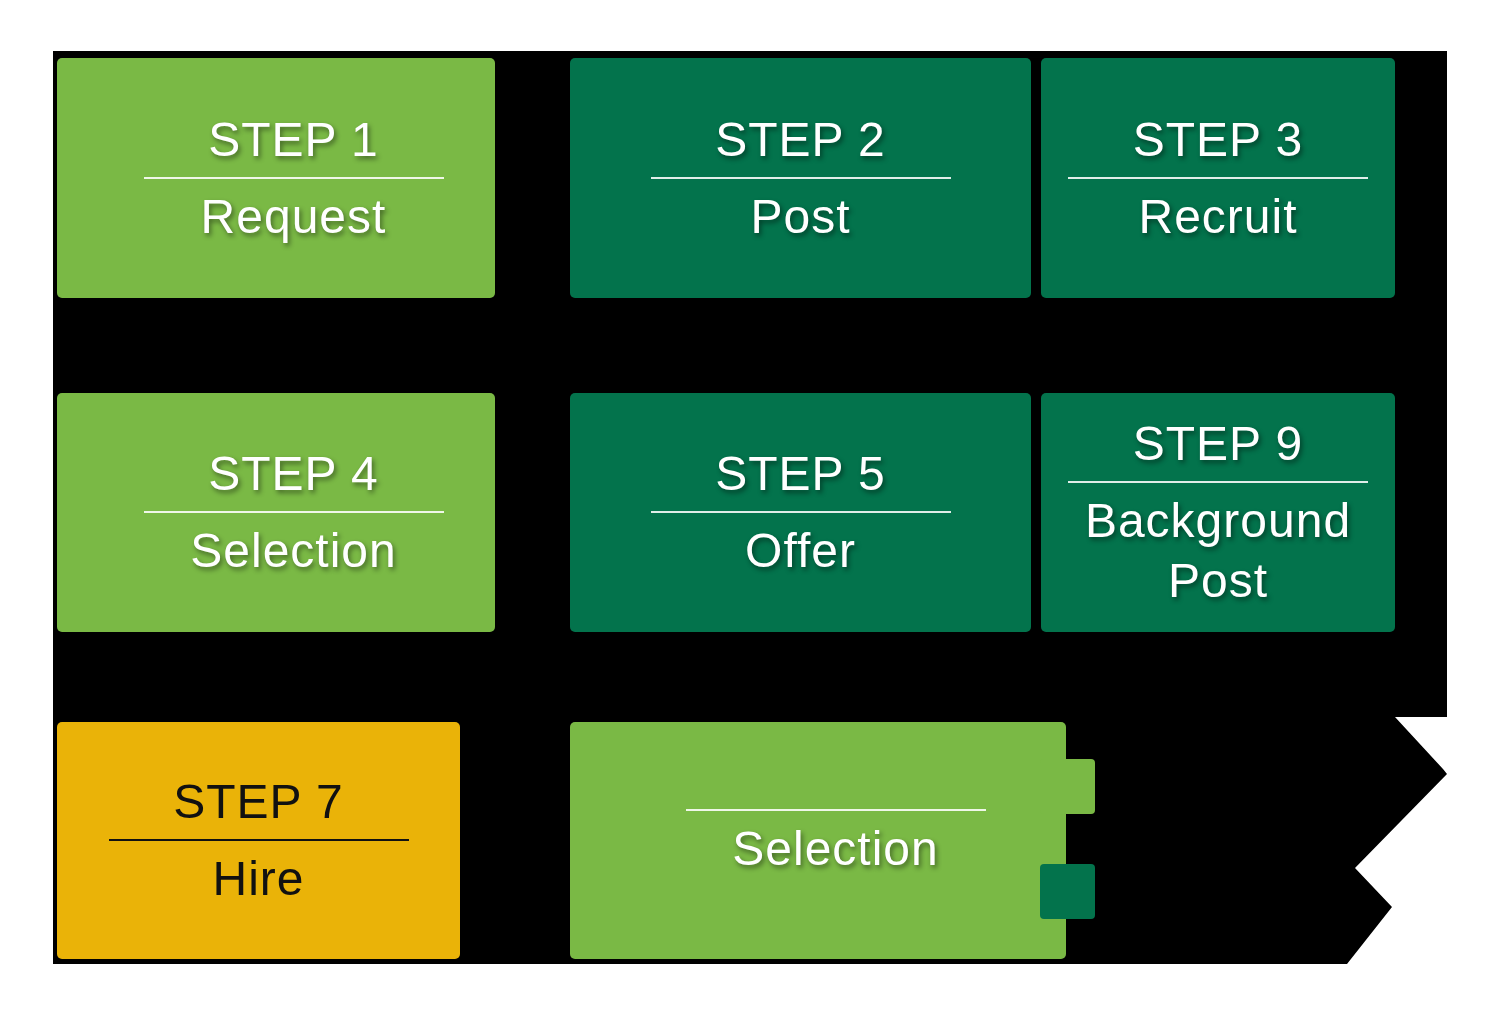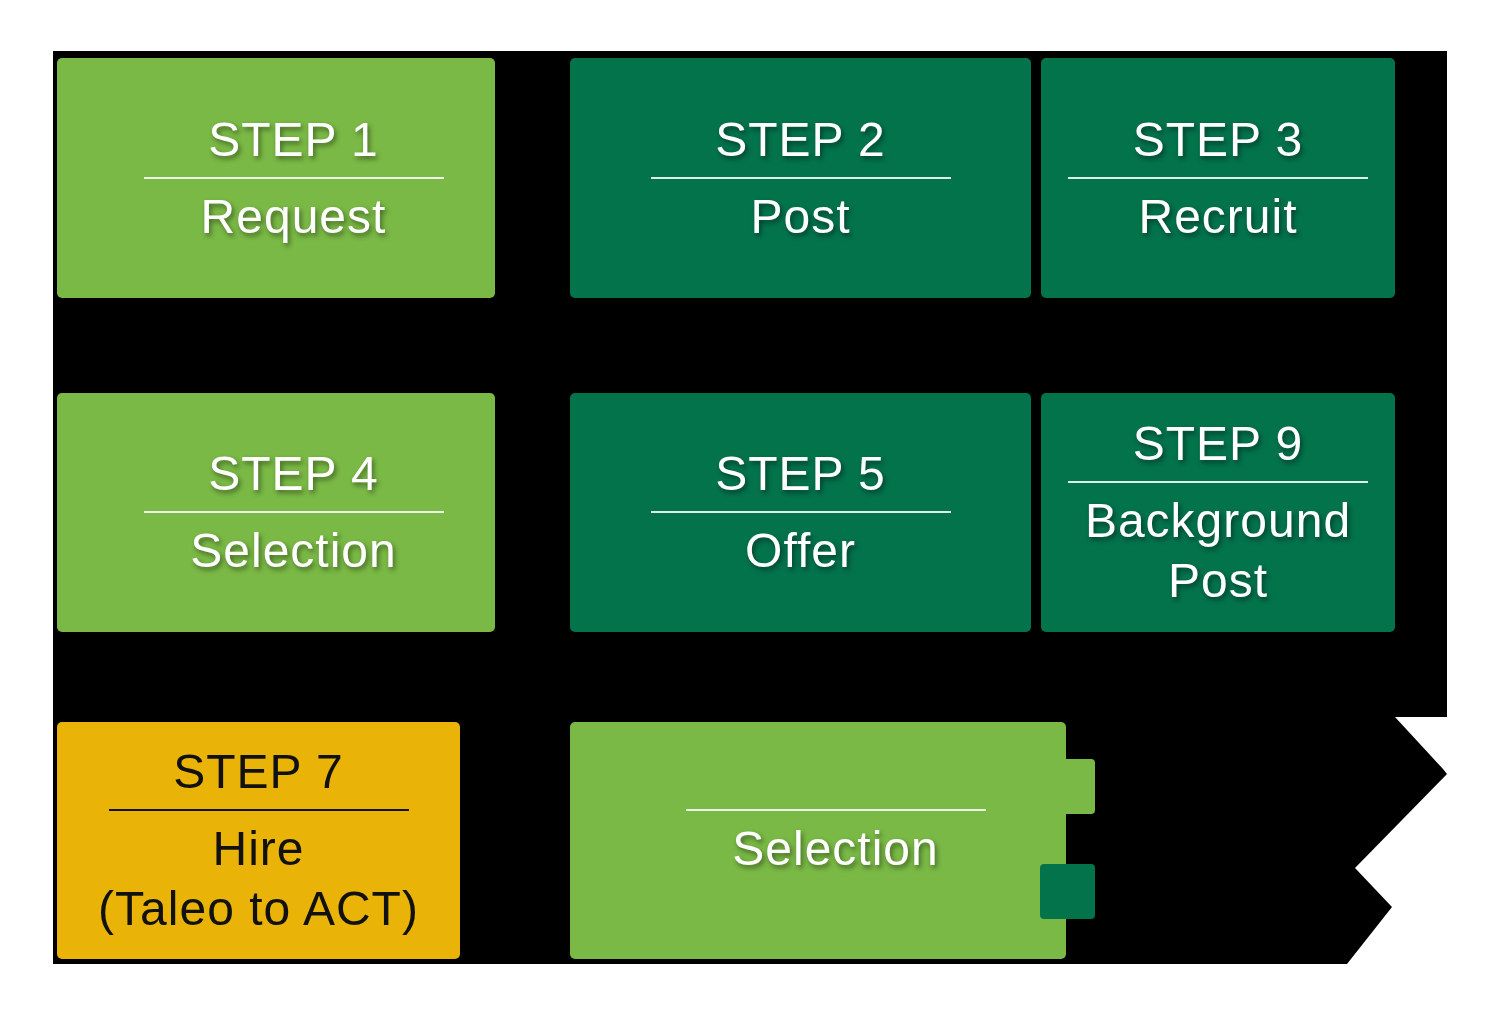--- a/index.html
+++ b/index.html
@@ -126,21 +126,20 @@
     <div class="txt">STEP 9</div>
     <div class="rule"></div>
     <div class="txt">Background</div>
     <div class="txt">Post</div>
   </div>
 
   <div class="step-box variant-white col-1 row-3">
     <div class="txt">STEP 7</div>
     <div class="rule"></div>
     <div class="txt">Hire</div>
-    <div class="txt">(Taleo to ACT)</div>
   </div>
 
   <div class="step-box variant-light col-2 row-3">
     <div class="rule"></div>
     <div class="txt">Selection</div>
   </div>
 
   <div class="legend-swatch legend-light"></div>
   <div class="legend-swatch legend-dark"></div>
 

